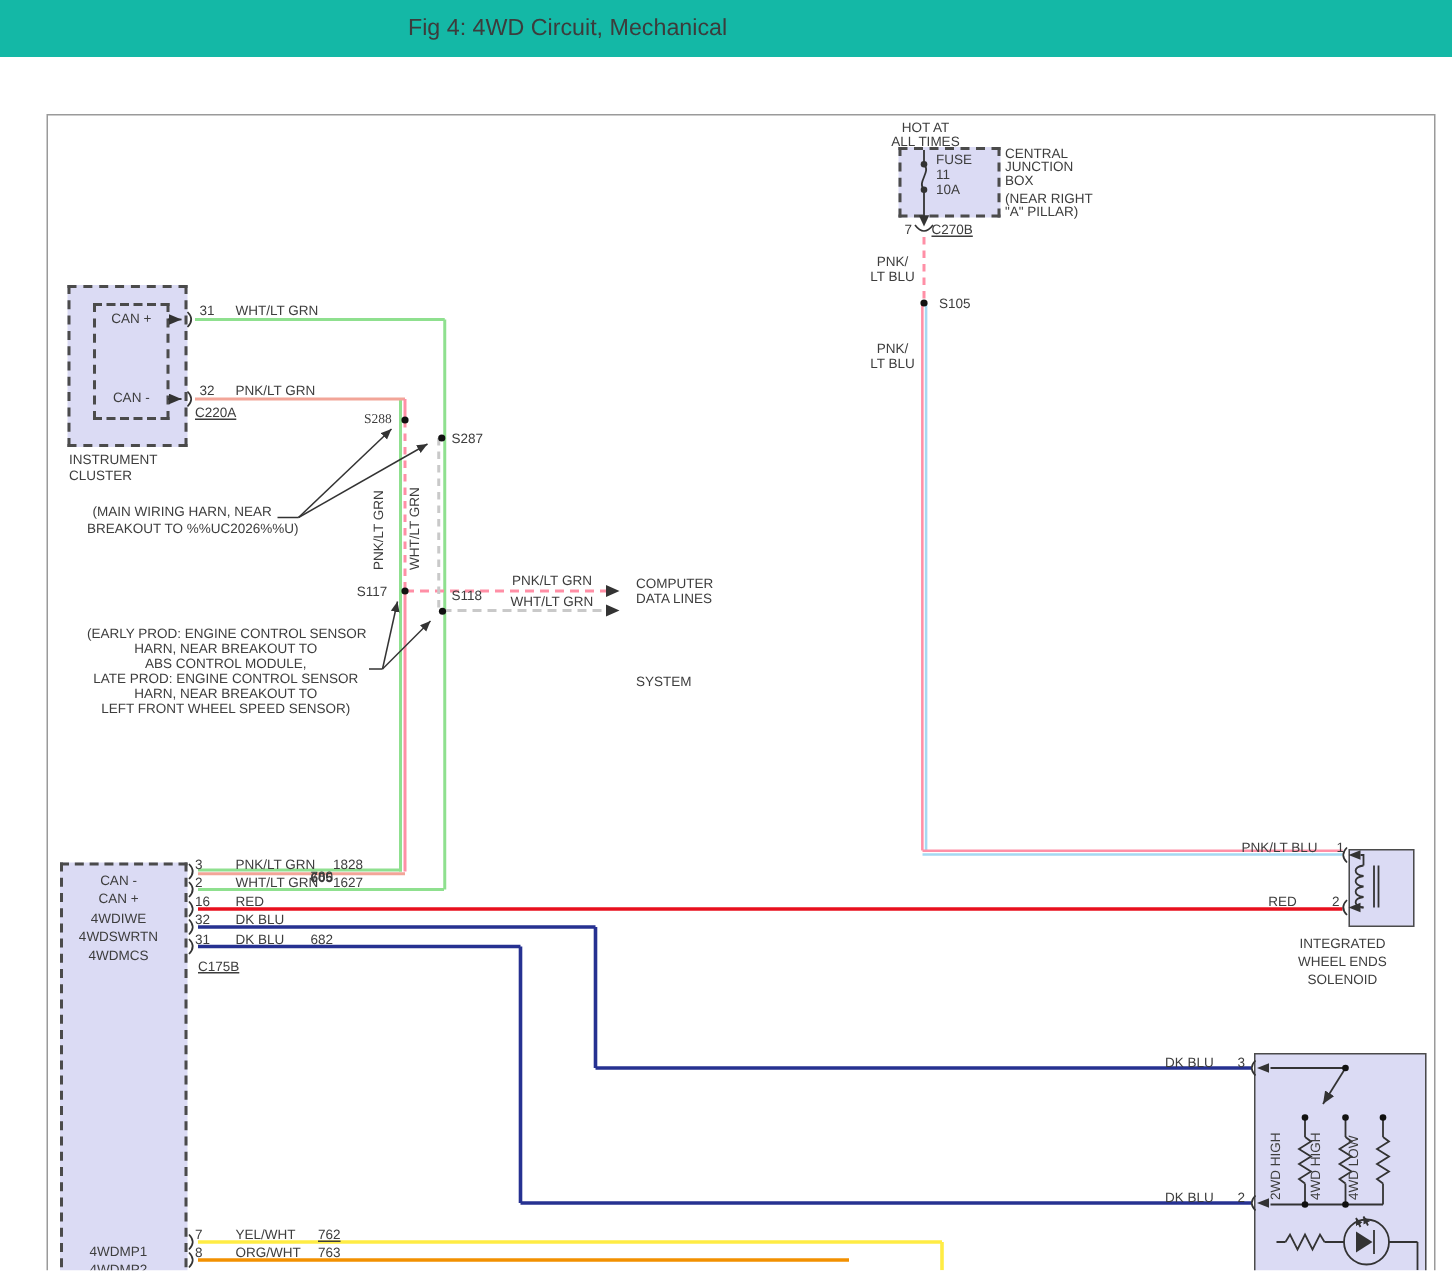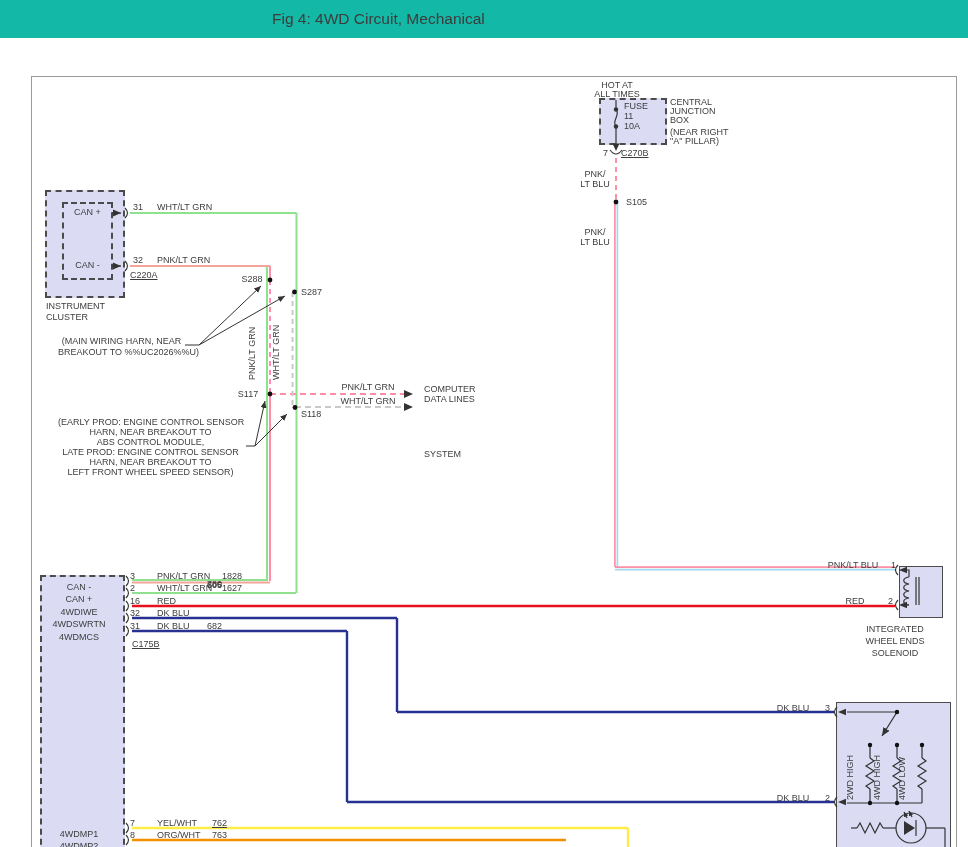--- a/index.html
+++ b/index.html
@@ -215,24 +215,24 @@
   <span class="lbl c" style="left:62px;top:207px;width:51px;">CAN +</span>
   <span class="lbl c" style="left:62px;top:260px;width:51px;">CAN -</span>
   <span class="lbl" style="left:133px;top:202px;">31</span>
   <span class="lbl" style="left:157px;top:202px;">WHT/LT GRN</span>
   <span class="lbl" style="left:133px;top:255px;">32</span>
   <span class="lbl" style="left:157px;top:255px;">PNK/LT GRN</span>
   <span class="lbl u" style="left:130px;top:270px;">C220A</span>
   <span class="lbl" style="left:46px;top:301px;">INSTRUMENT</span>
   <span class="lbl" style="left:46px;top:312px;">CLUSTER</span>
 
-  <span class="lbl r" style="left:241px;top:274px;width:22px;">S288</span>
+  <span class="lbl r" style="left:241px;top:274px;width:22px;font-family:Liberation Serif, serif;">S288</span>
   <span class="lbl" style="left:301px;top:287px;">S287</span>
   <span class="lbl r" style="left:236px;top:389px;width:24px;">S117</span>
-  <span class="lbl" style="left:301px;top:409px;">S118</span>
+  <span class="lbl" style="left:301px;top:392px;">S118</span>
 
   <span class="lbl rot" style="left:257px;top:370px;">PNK/LT GRN</span>
   <span class="lbl rot" style="left:281px;top:370px;">WHT/LT GRN</span>
 
   <span class="lbl r" style="left:334px;top:382px;width:68px;">PNK/LT GRN</span>
   <span class="lbl r" style="left:334px;top:396px;width:68px;">WHT/LT GRN</span>
   <span class="lbl" style="left:424px;top:384px;">COMPUTER</span>
   <span class="lbl" style="left:424px;top:394px;">DATA LINES</span>
   <span class="lbl" style="left:424px;top:404px;margin-top:45px;">SYSTEM</span>
 

